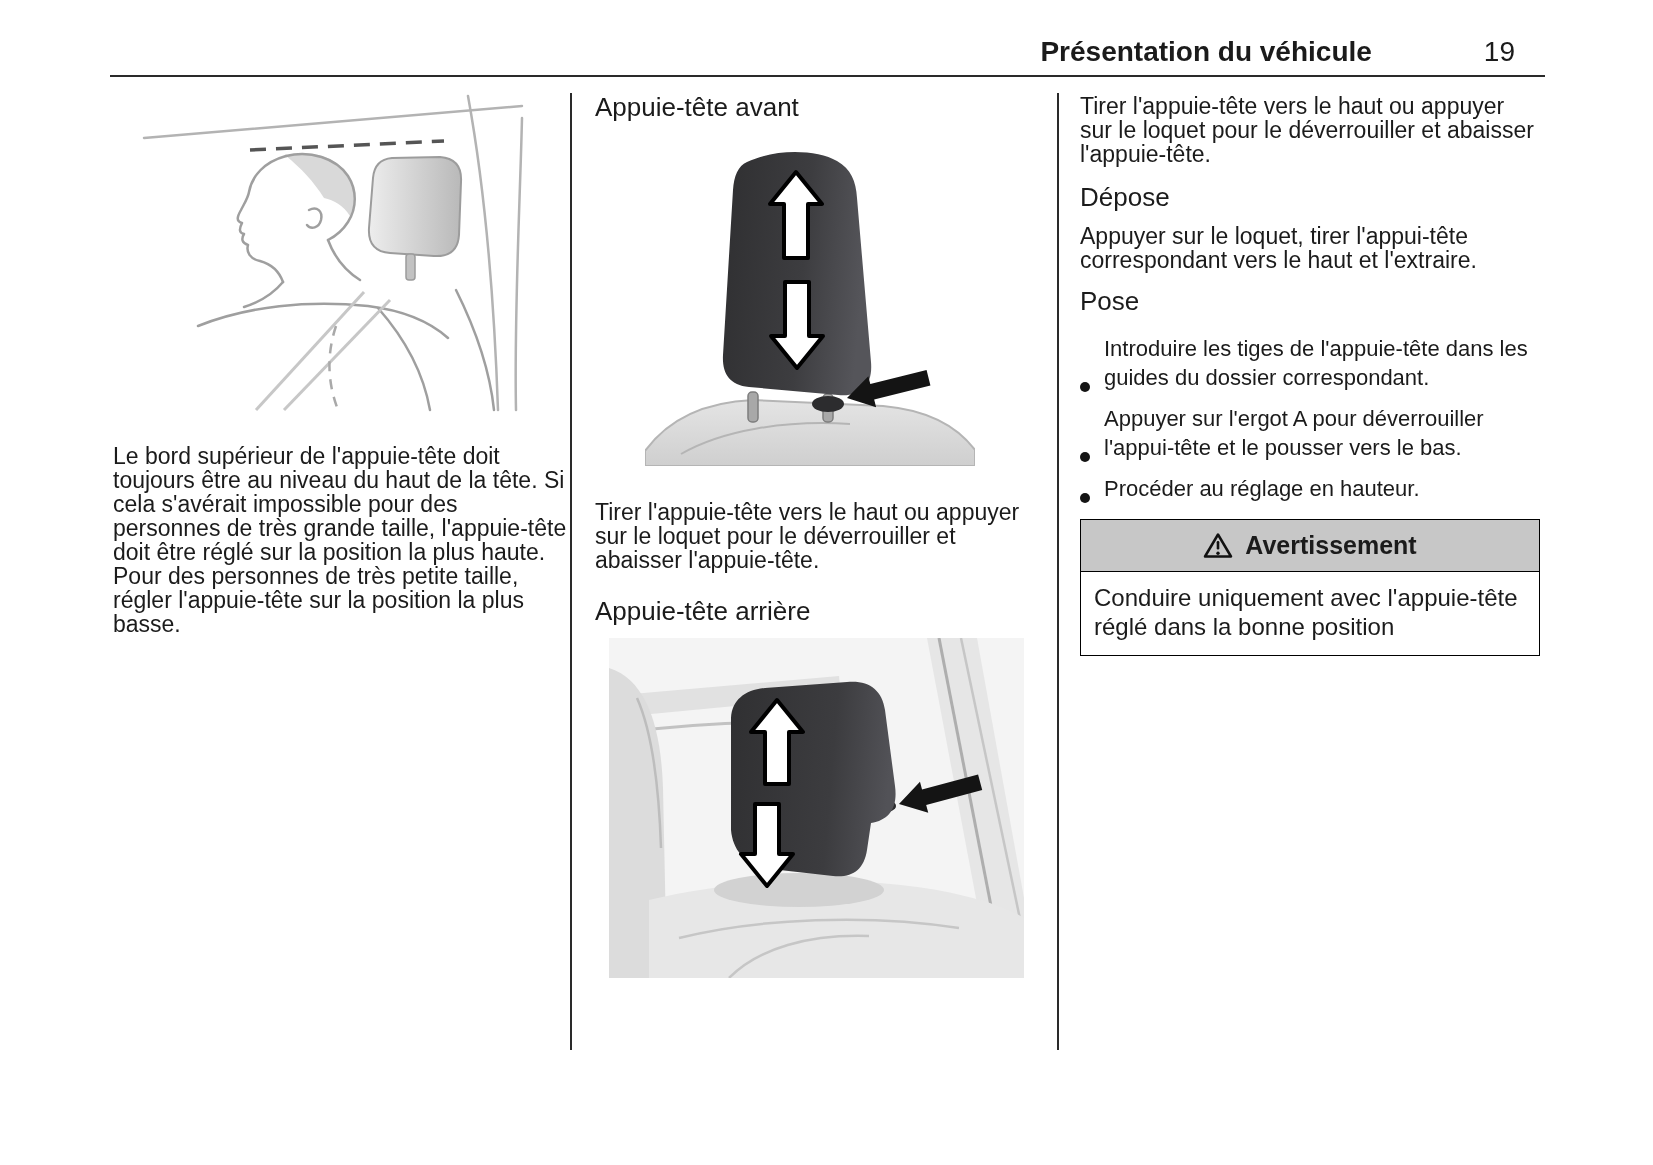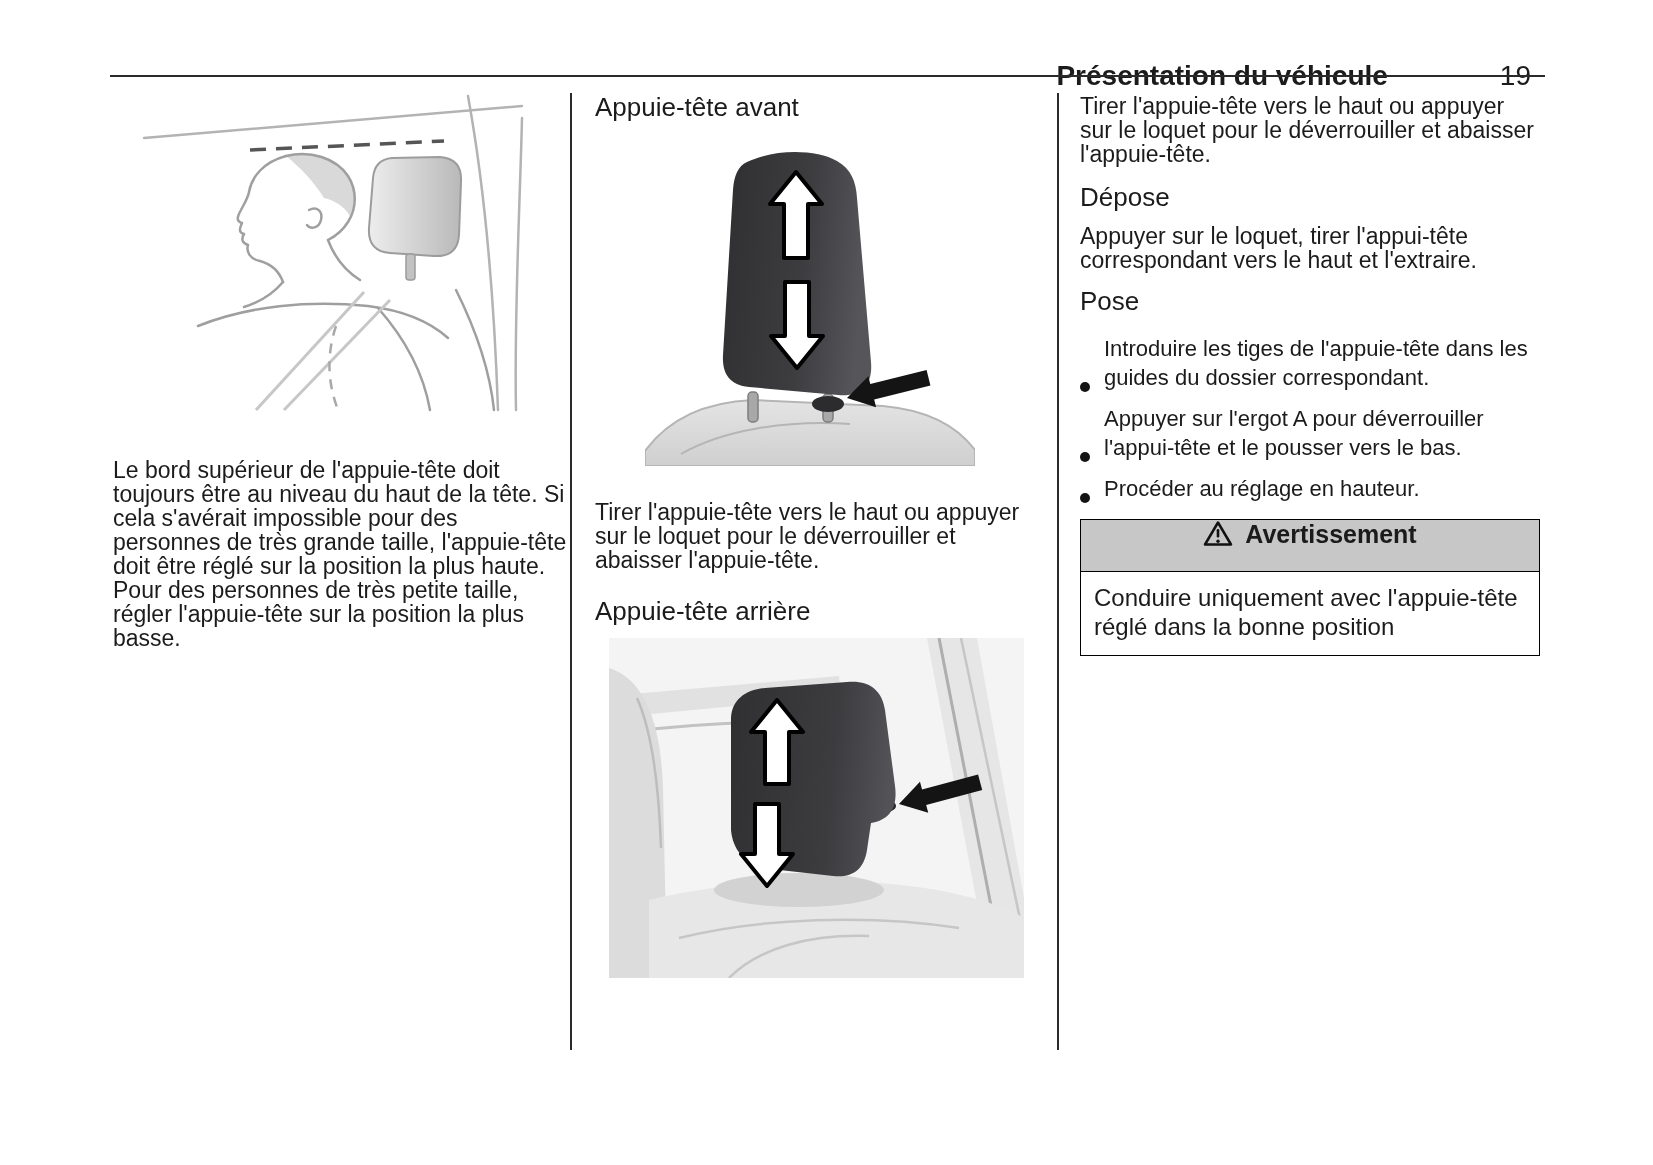--- a/index.html
+++ b/index.html
@@ -5,60 +5,60 @@
   * { margin:0; padding:0; box-sizing:border-box; }
   html,body { background:#ffffff; }
   body {
     width:1653px; height:1165px;
     font-family:"Liberation Sans","DejaVu Sans",sans-serif;
     color:#1b1b1b; position:relative; overflow:hidden;
   }
   .page { position:absolute; inset:0; }
 
   
-  .hdr { position:absolute; left:126px; top:36px; width:1435px;
-         display:flex; justify-content:flex-end; align-items:baseline;margin-top:24px; }
+  .hdr { position:absolute; left:110px; top:36px; width:1435px;
+         display:flex; justify-content:flex-end; align-items:baseline; }
   .hdr-title { font-size:28px; font-weight:bold; }
   .hdr-num   { font-size:28px; font-weight:normal; margin-left:112px; margin-right:30px; }
   .hdr-rule  { position:absolute; left:110px; top:75px; width:1435px; border-top:2px solid #2a2a2a; }
 
   
   .vdiv { position:absolute; top:93px; height:957px; width:1.6px; background:#2a2a2a; }
   .vdiv-1 { left:570px; } .vdiv-2 { left:1057px; }
 
   .col { position:absolute; }
   .col-left  { left:113px;  top:94px; width:455px; }
   .col-mid   { left:595px;  top:92px; width:448px; }
   .col-right { left:1080px; top:94px; width:466px; }
 
   p.body { font-size:23px; line-height:24px; }
   h2.sect { font-size:26px; font-weight:normal; line-height:30px; }
 
   .col-left .illus { margin-left:25px; }
-  .col-left p.body { margin-top:42px; }
+  .col-left p.body { margin-top:28px; }
 
   .col-mid .illus-front { margin:24px 0 0 50px; }
   .col-mid p.body { margin-top:30px; width:440px; }
   .col-mid h2.rear { margin-top:24px; }
   .col-mid .illus-rear { margin:12px 0 0 14px; }
 
   .col-right p.top { width:462px; }
   .col-right h2.removal { margin-top:16px; }
   .col-right p.removal { margin-top:12px; width:462px; }
   .col-right h2.install { margin-top:14px; }
 
   .bullets { margin-top:18px; list-style:none; }
   .bullet { display:flex; gap:14px; margin-bottom:12px;align-items:flex-end; }
   .bullet .dot { width:10px; height:10px; border-radius:50%; background:#141414;
                  flex:none; margin-top:10px; }
   .bullet .btxt { font-size:22px; line-height:29px; width:438px; }
 
   .warnbox { margin-top:16px; width:460px; border:1.6px solid #000; background:#fff; }
   .warn-hd { background:#c7c7c7; border-bottom:1.6px solid #000; height:52px;
-             display:flex; justify-content:center; gap:12px;
+             display:flex; align-items:center; justify-content:center; gap:12px;
              font-size:25px; font-weight:bold; }
   .warn-bd { padding:11px 13px 14px 13px; font-size:24px; line-height:29px; }
 </style>
 </head>
 <body>
 
 <div class="page">
 
   <div class="hdr">
     <span class="hdr-title">Présentation du véhicule</span>

